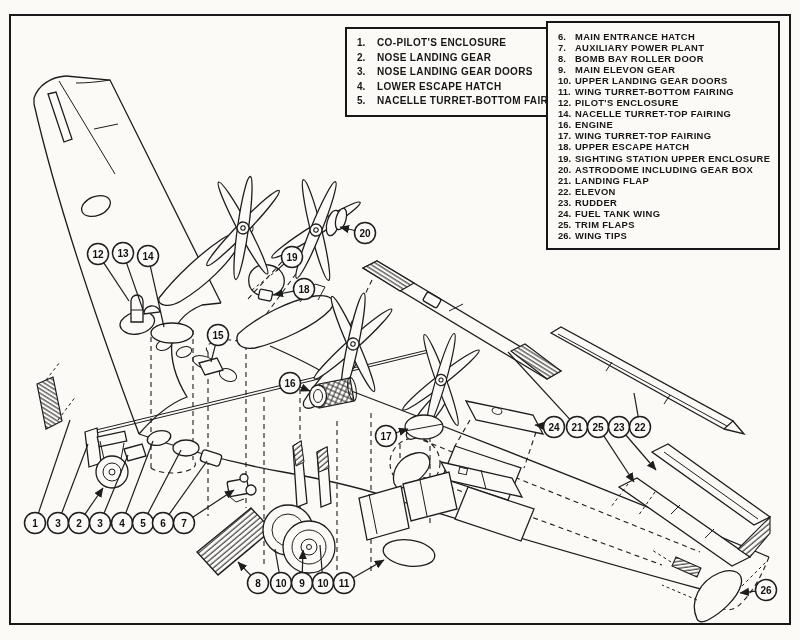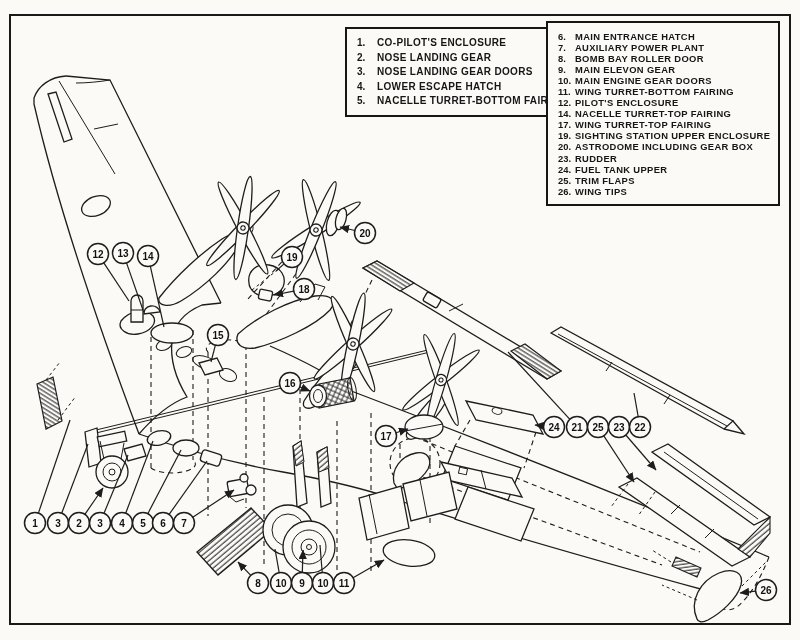--- a/index.html
+++ b/index.html
@@ -370,53 +370,69 @@
       <div class="row">
         <span class="num">8.</span>
         <span class="lbl">BOMB BAY ROLLER DOOR</span>
       </div>
       <div class="row">
         <span class="num">9.</span>
         <span class="lbl">MAIN ELEVON GEAR</span>
       </div>
       <div class="row">
         <span class="num">10.</span>
-        <span class="lbl">MAIN ENGINE GEAR DOORS</span>
+        <span class="lbl">UPPER LANDING GEAR DOORS</span>
       </div>
       <div class="row">
         <span class="num">11.</span>
         <span class="lbl">WING TURRET-BOTTOM FAIRING</span>
       </div>
       <div class="row">
         <span class="num">12.</span>
         <span class="lbl">PILOT'S ENCLOSURE</span>
       </div>
       <div class="row">
         <span class="num">14.</span>
         <span class="lbl">NACELLE TURRET-TOP FAIRING</span>
       </div>
       <div class="row">
+        <span class="num">16.</span>
+        <span class="lbl">ENGINE</span>
+      </div>
+      <div class="row">
         <span class="num">17.</span>
         <span class="lbl">WING TURRET-TOP FAIRING</span>
       </div>
       <div class="row">
+        <span class="num">18.</span>
+        <span class="lbl">UPPER ESCAPE HATCH</span>
+      </div>
+      <div class="row">
         <span class="num">19.</span>
         <span class="lbl">SIGHTING STATION UPPER ENCLOSURE</span>
       </div>
       <div class="row">
         <span class="num">20.</span>
         <span class="lbl">ASTRODOME INCLUDING GEAR BOX</span>
       </div>
       <div class="row">
+        <span class="num">21.</span>
+        <span class="lbl">LANDING FLAP</span>
+      </div>
+      <div class="row">
+        <span class="num">22.</span>
+        <span class="lbl">ELEVON</span>
+      </div>
+      <div class="row">
         <span class="num">23.</span>
         <span class="lbl">RUDDER</span>
       </div>
       <div class="row">
         <span class="num">24.</span>
-        <span class="lbl">FUEL TANK UPPER</span>
+        <span class="lbl">FUEL TANK WING</span>
       </div>
       <div class="row">
         <span class="num">25.</span>
         <span class="lbl">TRIM FLAPS</span>
       </div>
       <div class="row">
         <span class="num">26.</span>
         <span class="lbl">WING TIPS</span>
       </div>
     </div>

